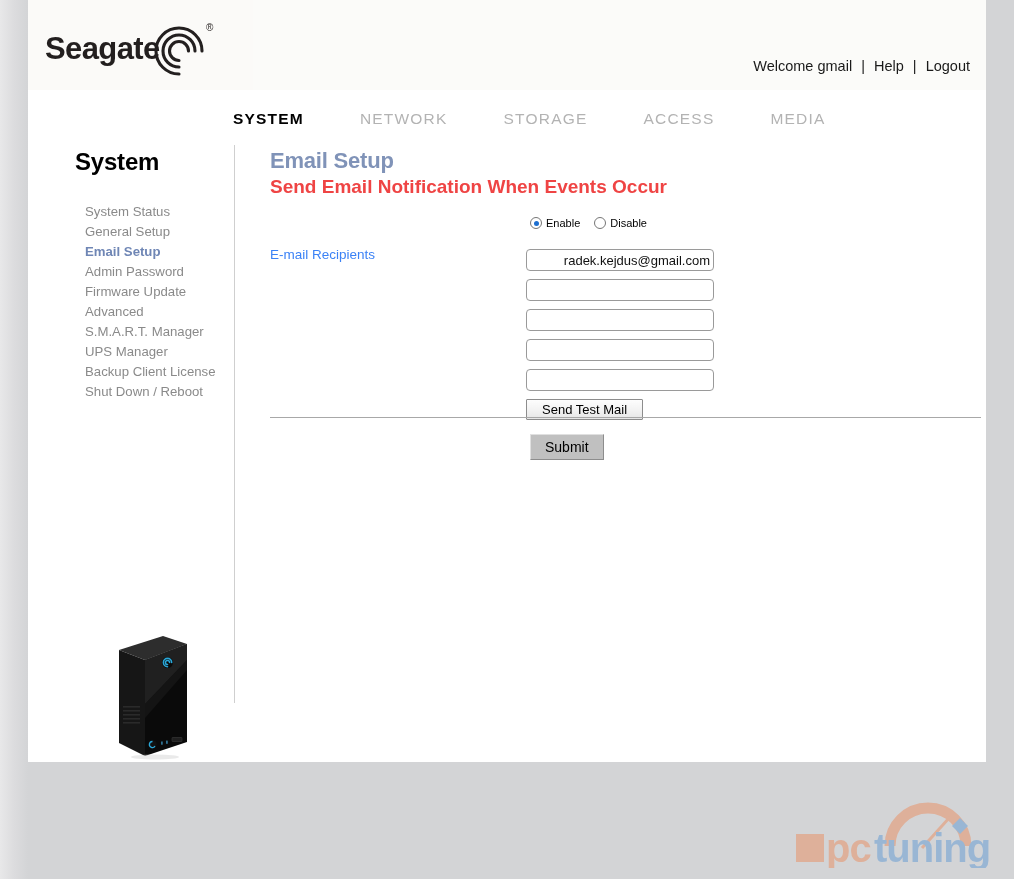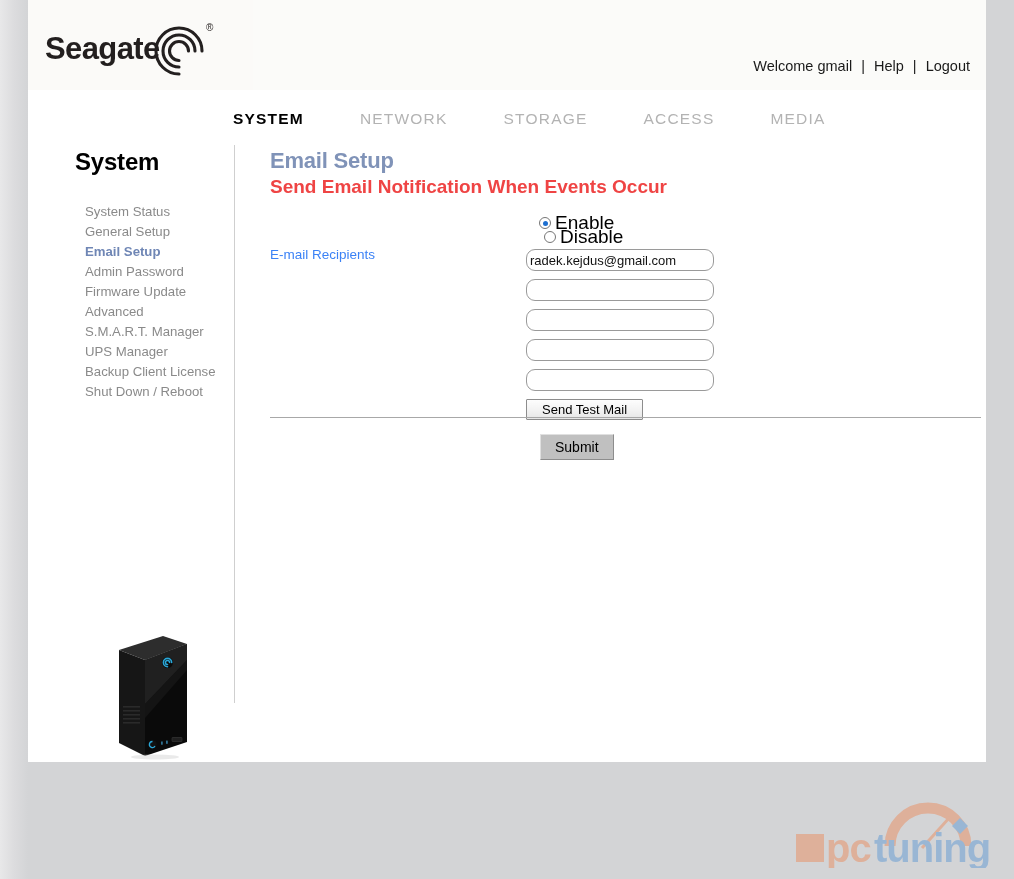--- a/index.html
+++ b/index.html
@@ -183,23 +183,22 @@
     line-height: 18px;
   }
 
   
   #radio-row {
     position: absolute;
     left: 260px;
     top: 68px;
     display: flex;
     align-items: center;
-    font-size: 19px;
+    font-size: 11px;
     color: #000;
-    flex-direction: column;
   }
   .radio-wrap {
     display: flex;
     align-items: center;
     cursor: pointer;
   }
   .radio-wrap + .radio-wrap { margin-left: 14px; }
   .radio-dot {
     width: 12px; height: 12px;
     border-radius: 50%;
@@ -233,27 +232,28 @@
     left: 256px;
     top: 101px;
   }
   .text-input {
     display: block;
     width: 180px;
     height: 18px;
     margin-bottom: 8px;
     padding: 1px 3px;
     border: 1px solid #9a9a9a;
-    border-radius: 9px;
+    border-radius: 4px;
     background: #ffffff;
     font-family: "Liberation Sans", sans-serif;
     font-size: 13px;
     color: #111;
     box-sizing: content-box;
     outline: none;
+    text-align: right;
   }
   #send-test-mail {
     font-family: "Liberation Sans", sans-serif;
     font-size: 13px;
     color: #000;
     padding: 2px 15px;
     border: 1px solid #8d8d8d;
     background: linear-gradient(to bottom, #fdfdfd 0%, #f2f2f2 55%, #e6e6e6 100%);
     cursor: pointer;
     border-radius: 1px;
@@ -262,21 +262,21 @@
   #hr {
     position: absolute;
     left: 0;
     top: 269px;
     width: 711px;
     height: 1px;
     background: #a8a8a8;
   }
   #submit-button {
     position: absolute;
-    left: 270px;
+    left: 260px;
     top: 286px;
     font-family: "Liberation Sans", sans-serif;
     font-size: 14px;
     color: #000;
     padding: 4px 14px;
     border: 1px solid #8d8d8d;
     border-top-color: #e0e0e0;
     border-left-color: #e0e0e0;
     background: #c0c0c0;
     cursor: pointer;

